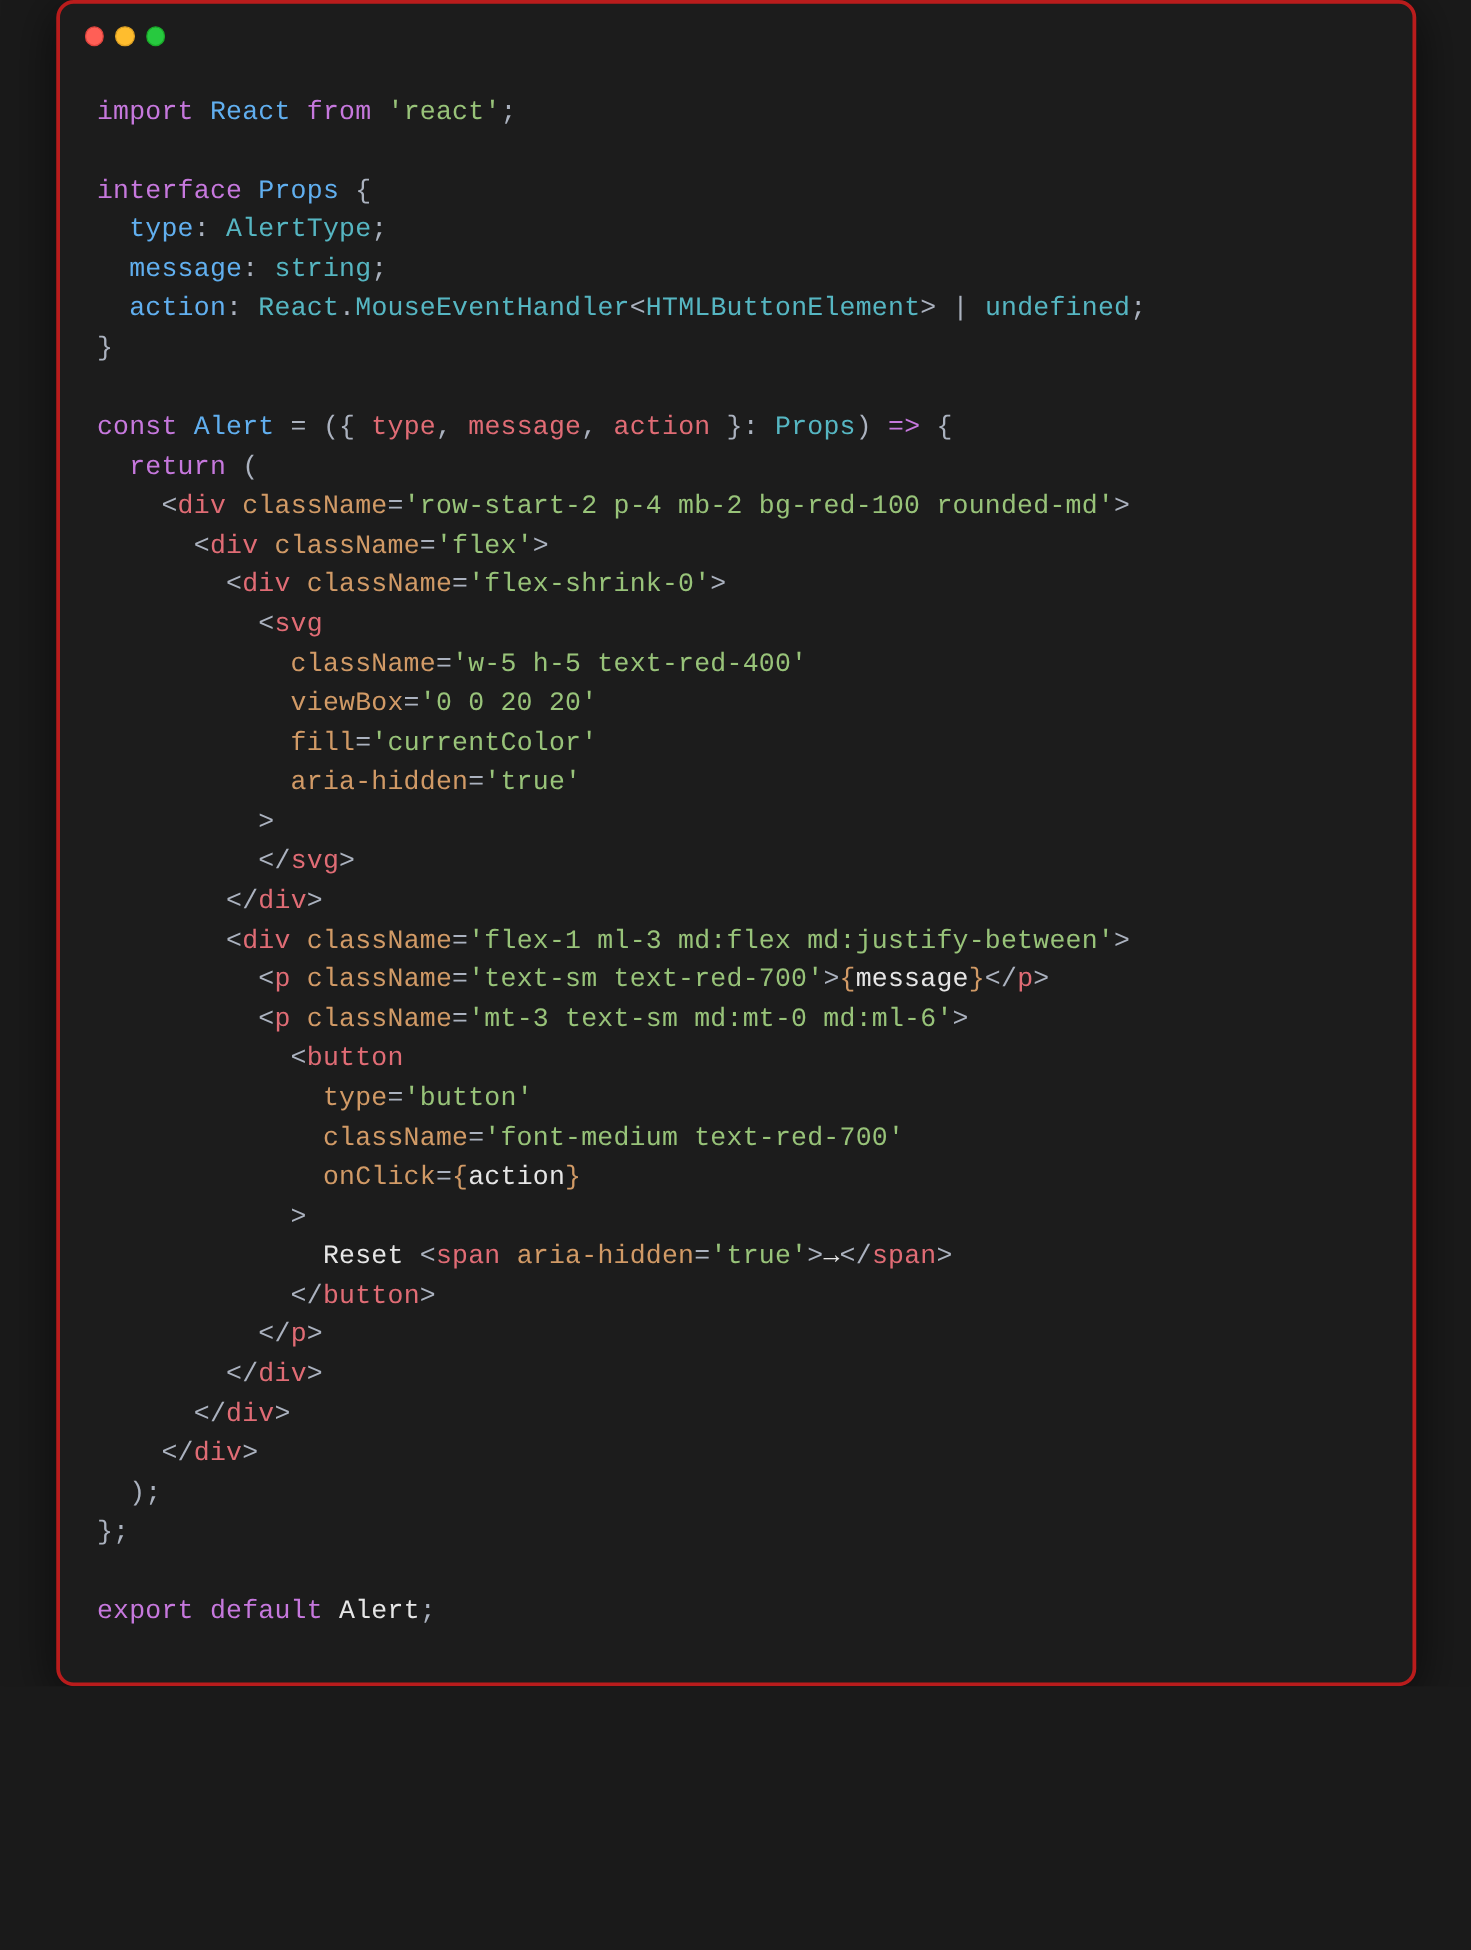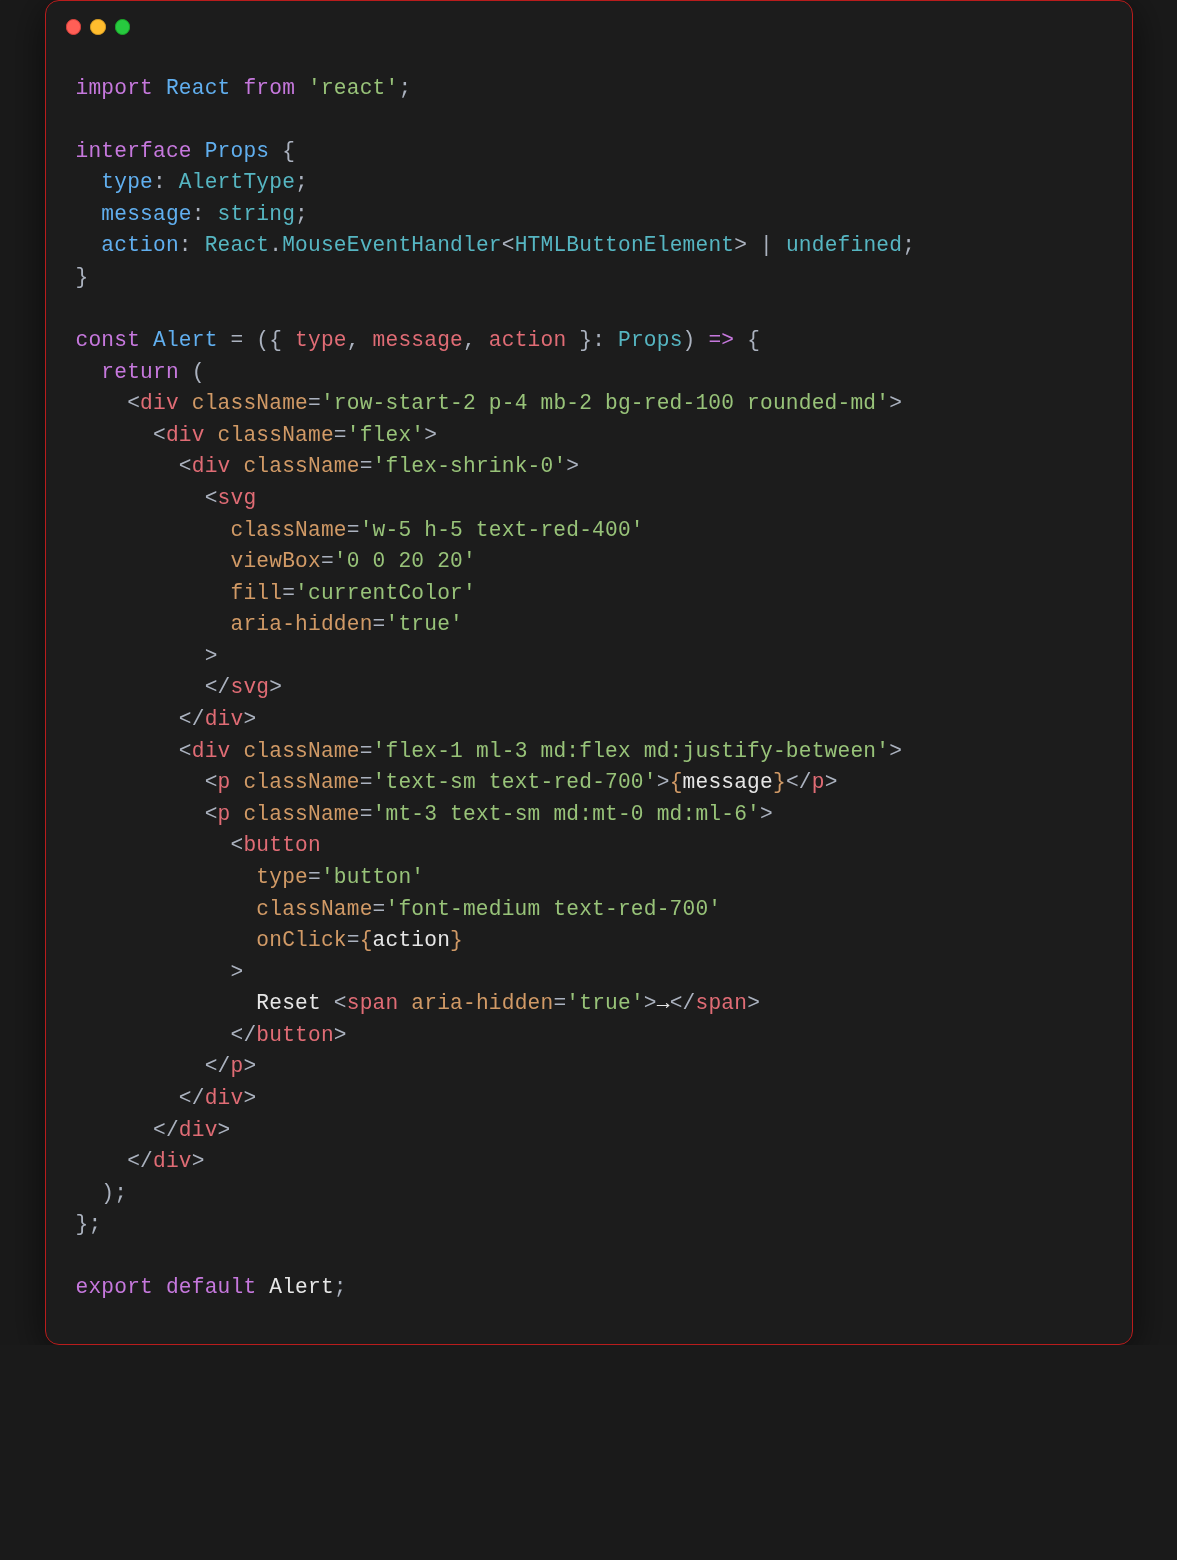--- a/index.html
+++ b/index.html
@@ -8,21 +8,21 @@
     font-family: "SF Mono", Monaco, Menlo, Consolas, "Courier New", monospace;
     display: flex;
     justify-content: center;
     align-items: flex-start;
     padding: 0;
   }
   .window {
     width: 1088px;
     background: #1c1c1c;
     border-radius: 14px;
-    border: 1px solid #b91c1c;
+    border: 3px solid #b91c1c;
     overflow: hidden;
     box-shadow: 0 8px 40px rgba(0,0,0,0.6);
   }
   .titlebar {
     display: flex;
     align-items: center;
     padding: 18px 20px 8px 20px;
     gap: 9px;
   }
   .tl-dot {

